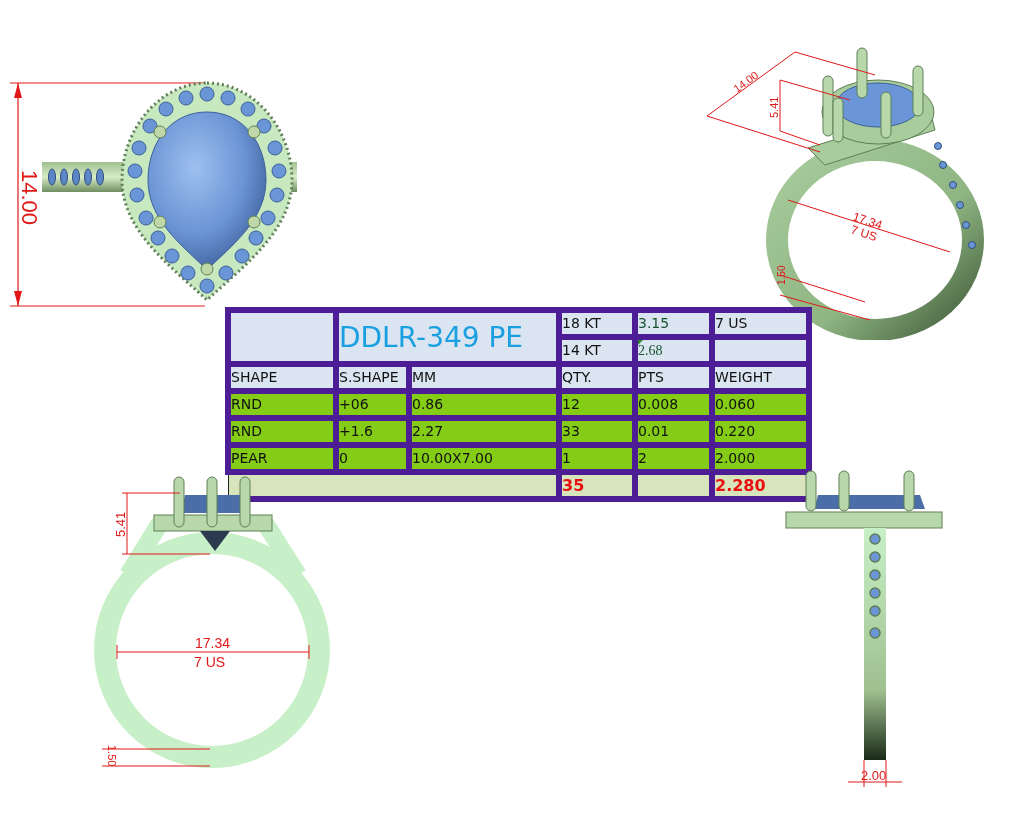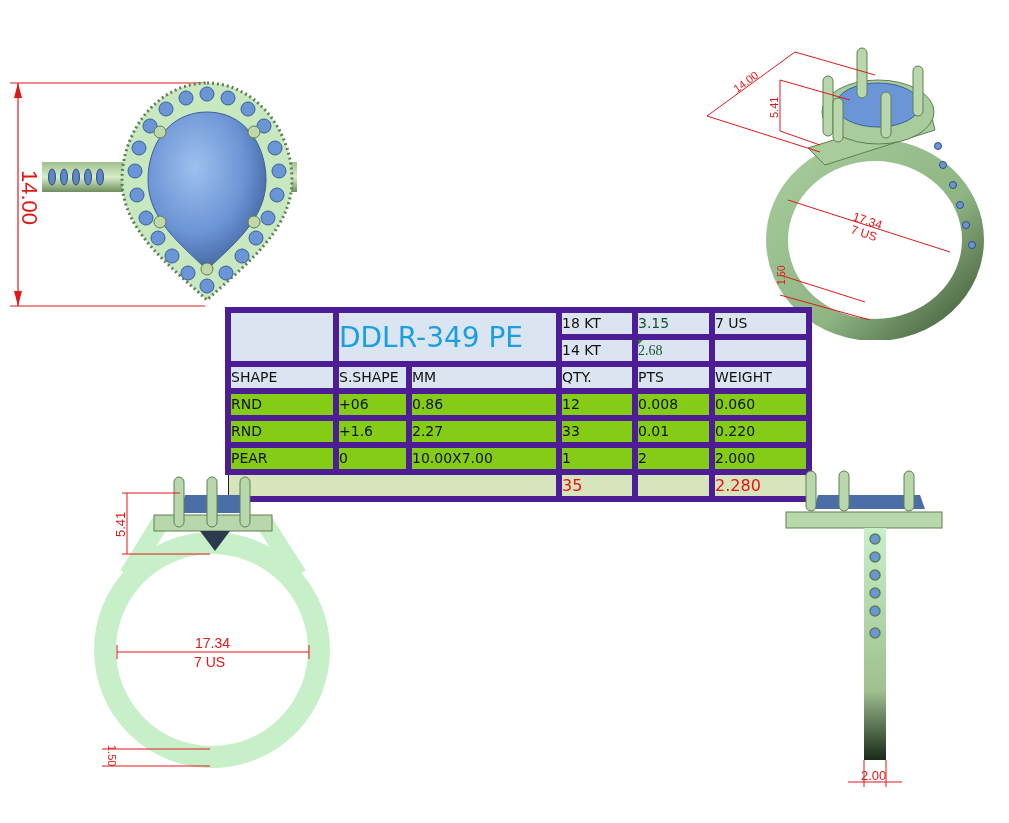--- a/index.html
+++ b/index.html
@@ -4,21 +4,21 @@
 <style>
   html,body{margin:0;padding:0;background:#ffffff;}
   body{width:1009px;height:823px;position:relative;overflow:hidden;font-family:"Liberation Sans",sans-serif;}
   .view{position:absolute;}
   .dim-text{font-family:"Liberation Sans",sans-serif;fill:#e01818;}
   table.spec{position:absolute;left:225px;top:307px;border-collapse:collapse;font-family:"DejaVu Sans",sans-serif;font-size:14px;color:#111;}
   table.spec td{border:6px solid #4c1d95;padding:0;height:21px;line-height:21px;}
   .hdr-bg{background:#dbe5f1;}
   .title-cell{color:#1aa0e0;font-size:28px;font-family:"DejaVu Sans",sans-serif;}
   .red{color:#14532d;}
-  .bold-red{color:#e81010;font-weight:normal;font-size:16px;margin-left:44px;}
+  .bold-red{color:#e81010;font-weight:bold;font-size:16px;margin-left:44px;}
   .total-bg{background:#d8e4bc;}
   .white{background:#84cc16;}
   .corner-mark{position:relative;font-family:Liberation Serif, serif;}
   .corner-mark::before{content:"";position:absolute;left:0;top:0;border-top:5px solid #2a8a2a;border-right:5px solid transparent;}
 </style>
 </head>
 <body>
 
 <svg class="view" style="left:0;top:70px" width="300" height="245" viewBox="0 0 300 245">
   <defs>

